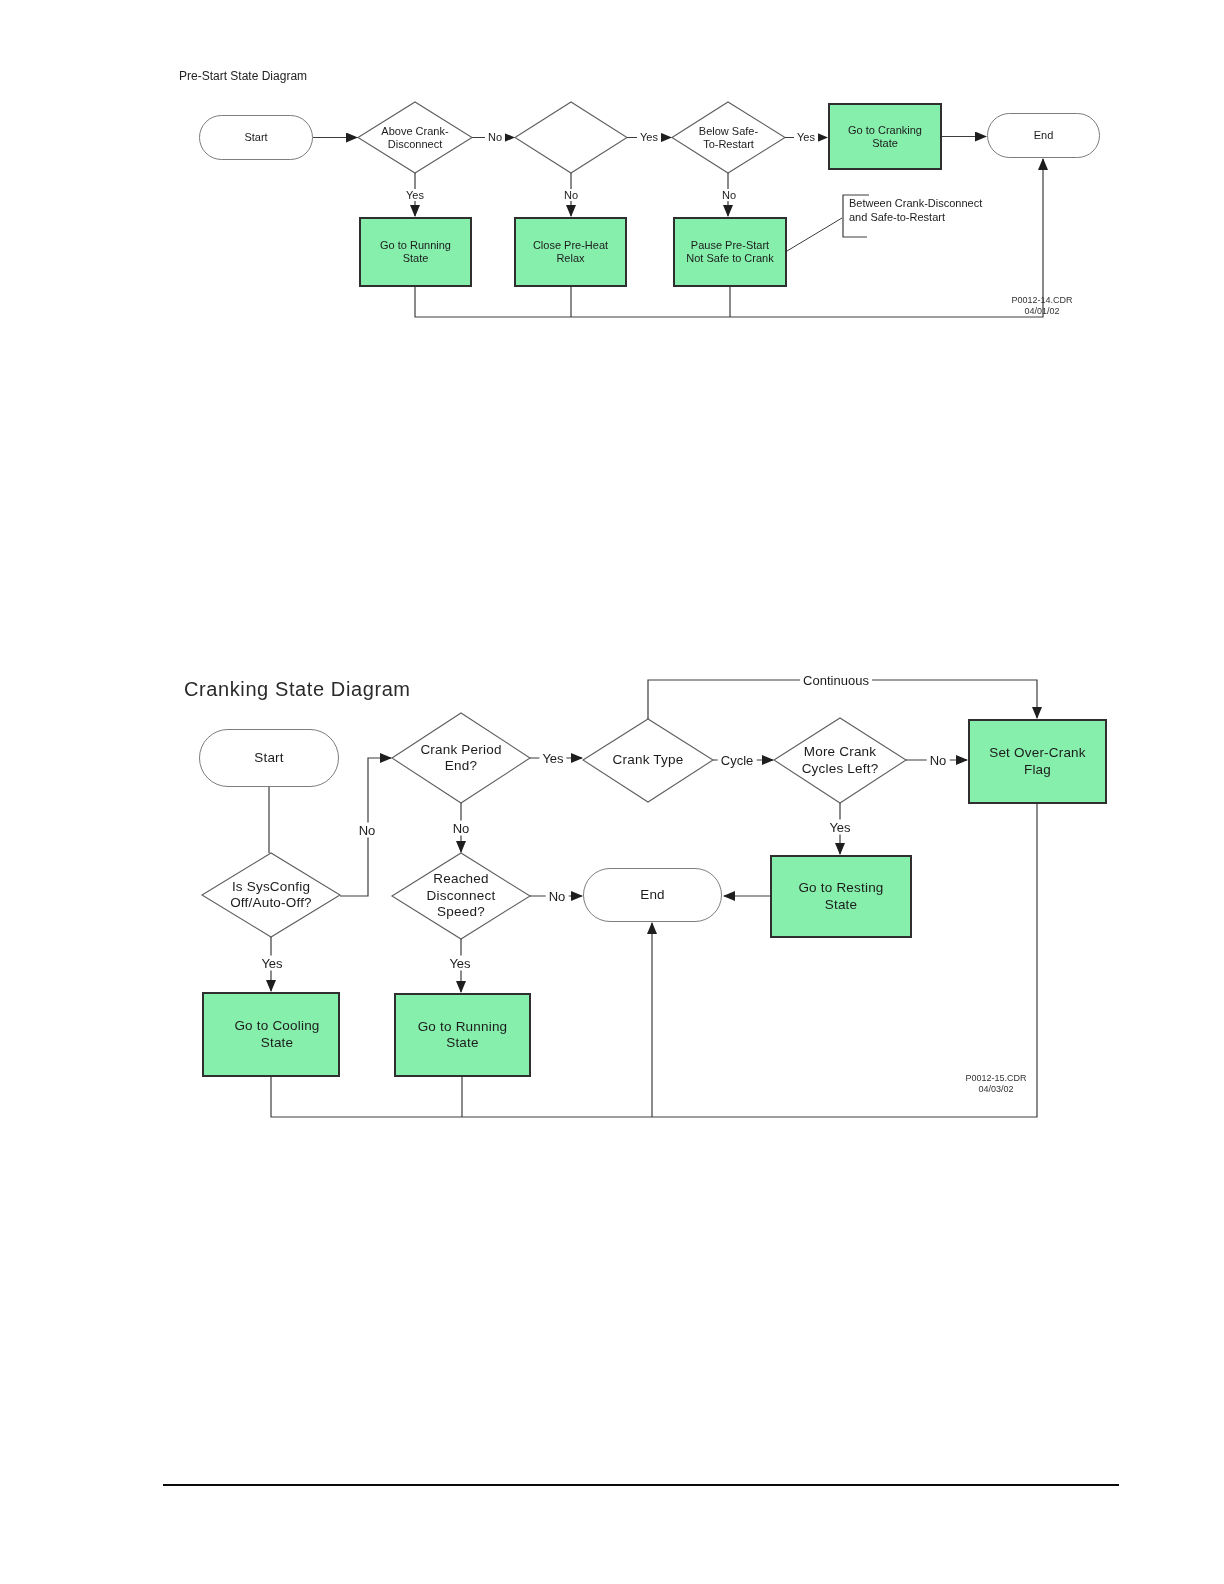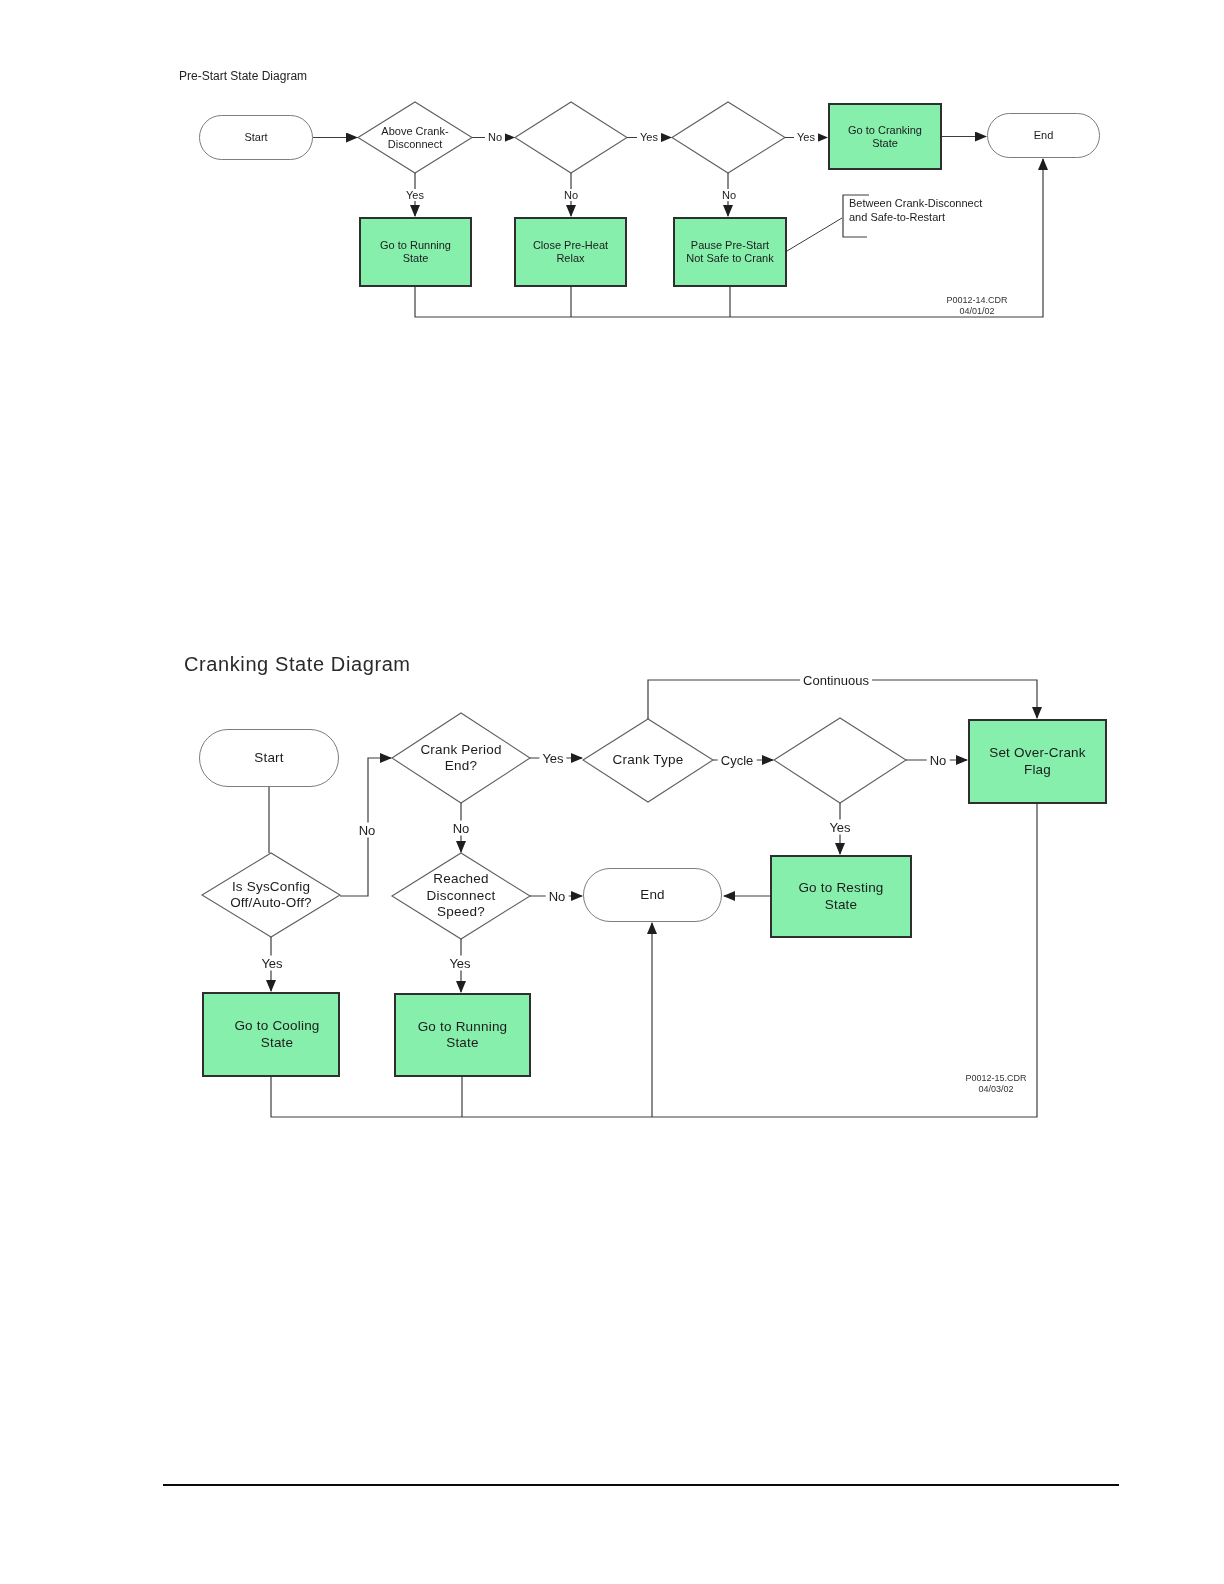--- a/index.html
+++ b/index.html
@@ -90,20 +90,22 @@
   </svg>
 
   <div class="title1" style="left:179px; top:69px;">Pre-Start State Diagram</div>
 
   <div class="stadium f1" style="left:199px; top:115px; width:114px; height:45px; border-radius:23px;">
     <span>Start</span>
   </div>
 
   <div class="node f1" style="left:358px; top:102px; width:114px; height:71px;text-align:center;">Above Crank-
 Disconnect</div>
+  <div class="node f1" style="left:672px; top:102px; width:113px; height:71px;">Below Safe-
+To-Restart</div>
 
   <div class="rect f1" style="left:828px; top:103px; width:114px; height:67px;">Go to Cranking
 State</div>
 
   <div class="stadium f1" style="left:987px; top:113px; width:113px; height:45px; border-radius:23px;">
     <span>End</span>
   </div>
 
   <div class="rect f1" style="left:359px; top:217px; width:113px; height:70px;">Go to Running
 State</div>
@@ -115,32 +117,34 @@
   <div class="elabel el1" style="left:495px; top:137px;">No</div>
   <div class="elabel el1" style="left:649px; top:137px;">Yes</div>
   <div class="elabel el1" style="left:806px; top:137px;">Yes</div>
   <div class="elabel el1" style="left:415px; top:195px;">Yes</div>
   <div class="elabel el1" style="left:571px; top:195px;">No</div>
   <div class="elabel el1" style="left:729px; top:195px;">No</div>
 
   <div class="note" style="left:849px; top:197px;">Between Crank-Disconnect
 and Safe-to-Restart</div>
 
-  <div class="filelabel" style="left:932px; top:295px; width:90px;">P0012-14.CDR
+  <div class="filelabel" style="left:997px; top:295px; width:90px;">P0012-14.CDR
 04/01/02</div>
 
-  <div class="title2" style="left:184px; top:653px;">Cranking State Diagram</div>
+  <div class="title2" style="left:184px; top:678px;">Cranking State Diagram</div>
 
   <div class="stadium f2" style="left:199px; top:729px; width:140px; height:58px; border-radius:29px;">
     <span>Start</span>
   </div>
 
   <div class="node f2" style="left:392px; top:713px; width:138px; height:90px;">Crank Period
 End?</div>
   <div class="node f2" style="left:583px; top:719px; width:130px; height:83px;">Crank Type</div>
+  <div class="node f2" style="left:774px; top:718px; width:132px; height:85px;">More Crank
+Cycles Left?</div>
   <div class="node f2" style="left:202px; top:853px; width:138px; height:84px;">Is SysConfig
 Off/Auto-Off?</div>
   <div class="node f2" style="left:392px; top:853px; width:138px; height:86px;">Reached
 Disconnect
 Speed?</div>
 
   <div class="rect f2" style="left:968px; top:719px; width:139px; height:85px;">Set Over-Crank
 Flag</div>
   <div class="rect f2" style="left:770px; top:855px; width:142px; height:83px;">Go to Resting
 State</div>

